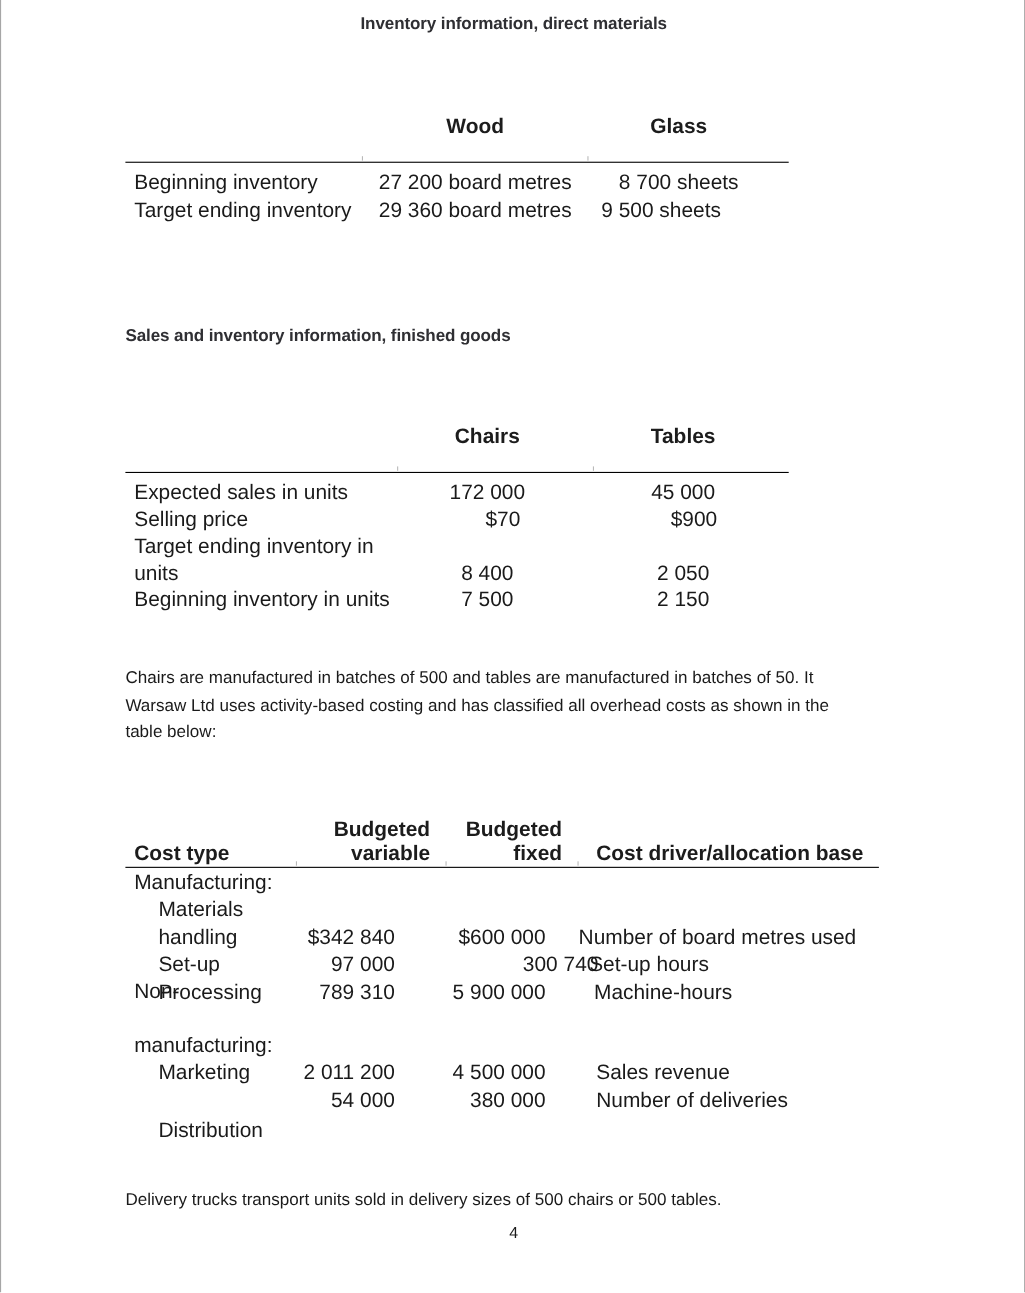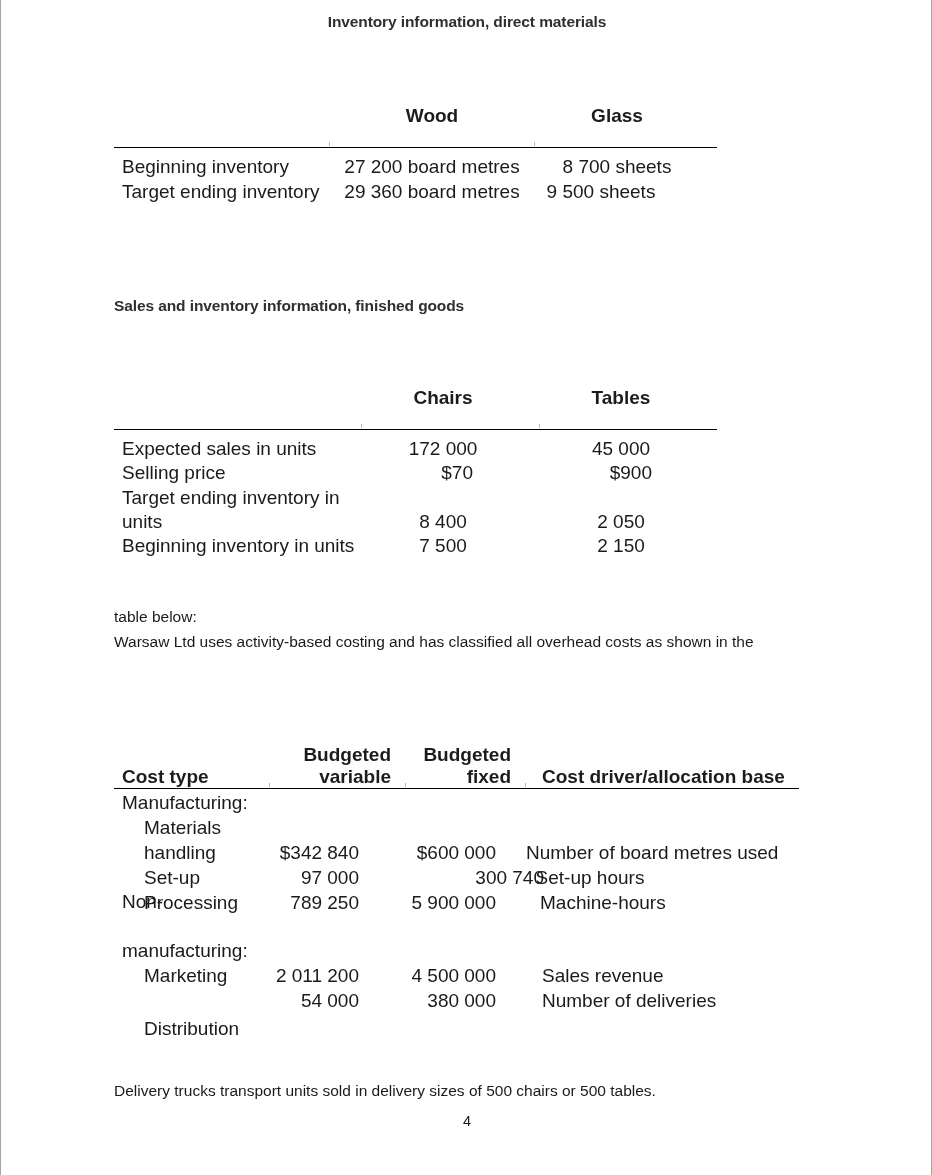--- a/index.html
+++ b/index.html
@@ -133,22 +133,23 @@
     <div class="cell lft" style="left:121px; top:510px;">units</div>
     <div class="cell ctr" style="left:442px; top:510px;">8 400</div>
     <div class="cell ctr" style="left:620px; top:510px;">2 050</div>
 
     <div class="cell lft" style="left:121px; top:534px;">Beginning inventory in units</div>
     <div class="cell ctr" style="left:442px; top:534px;">7 500</div>
     <div class="cell ctr" style="left:620px; top:534px;">2 150</div>
   </div>
 
   <div class="para" style="left:113px; top:605px; width:720px;">
+    <div>Chairs are manufactured in batches of 500 and tables are manufactured in batches of 50. It</div>
+    <div>Warsaw Ltd uses activity-based costing and has classified all overhead costs as shown in the</div>
     <div>table below:</div>
-    <div>Warsaw Ltd uses activity-based costing and has classified all overhead costs as shown in the</div>
   </div>
 
   <div class="tbl" style="left:0; top:0; width:932px; height:0;">
 
     <div class="cell rgt hdr" style="left:390px; top:743px;">Budgeted</div>
     <div class="cell rgt hdr" style="left:390px; top:765px;">variable</div>
 
     <div class="cell rgt hdr" style="left:510px; top:743px;">Budgeted</div>
     <div class="cell rgt hdr" style="left:510px; top:765px;">fixed</div>
 
@@ -167,21 +168,21 @@
     <div class="cell rgt" style="left:358px; top:841px;">$342 840</div>
     <div class="cell rgt" style="left:495px; top:841px;">$600 000</div>
     <div class="cell lft" style="left:525px; top:841px;">Number of board metres used</div>
 
     <div class="cell lft" style="left:143px; top:866px;">Set-up</div>
     <div class="cell rgt" style="left:358px; top:866px;">97 000</div>
     <div class="cell rgt" style="left:495px; top:866px;margin-left:48px;">300 740</div>
     <div class="cell ctr" style="left:589px; top:866px;">Set-up hours</div>
 
     <div class="cell lft" style="left:143px; top:891px;">Processing</div>
-    <div class="cell rgt" style="left:358px; top:891px;">789 250</div>
+    <div class="cell rgt" style="left:358px; top:891px;">789 310</div>
     <div class="cell rgt" style="left:495px; top:891px;">5 900 000</div>
     <div class="cell lft" style="left:539px; top:891px;">Machine-hours</div>
 
     <div class="cell lft" style="left:121px; top:890px;">Non-</div>
     <div class="cell lft" style="left:121px; top:939px;">manufacturing:</div>
 
     <div class="cell lft" style="left:143px; top:964px;">Marketing</div>
     <div class="cell rgt" style="left:358px; top:964px;">2 011 200</div>
     <div class="cell rgt" style="left:495px; top:964px;">4 500 000</div>
     <div class="cell lft" style="left:541px; top:964px;">Sales revenue</div>

